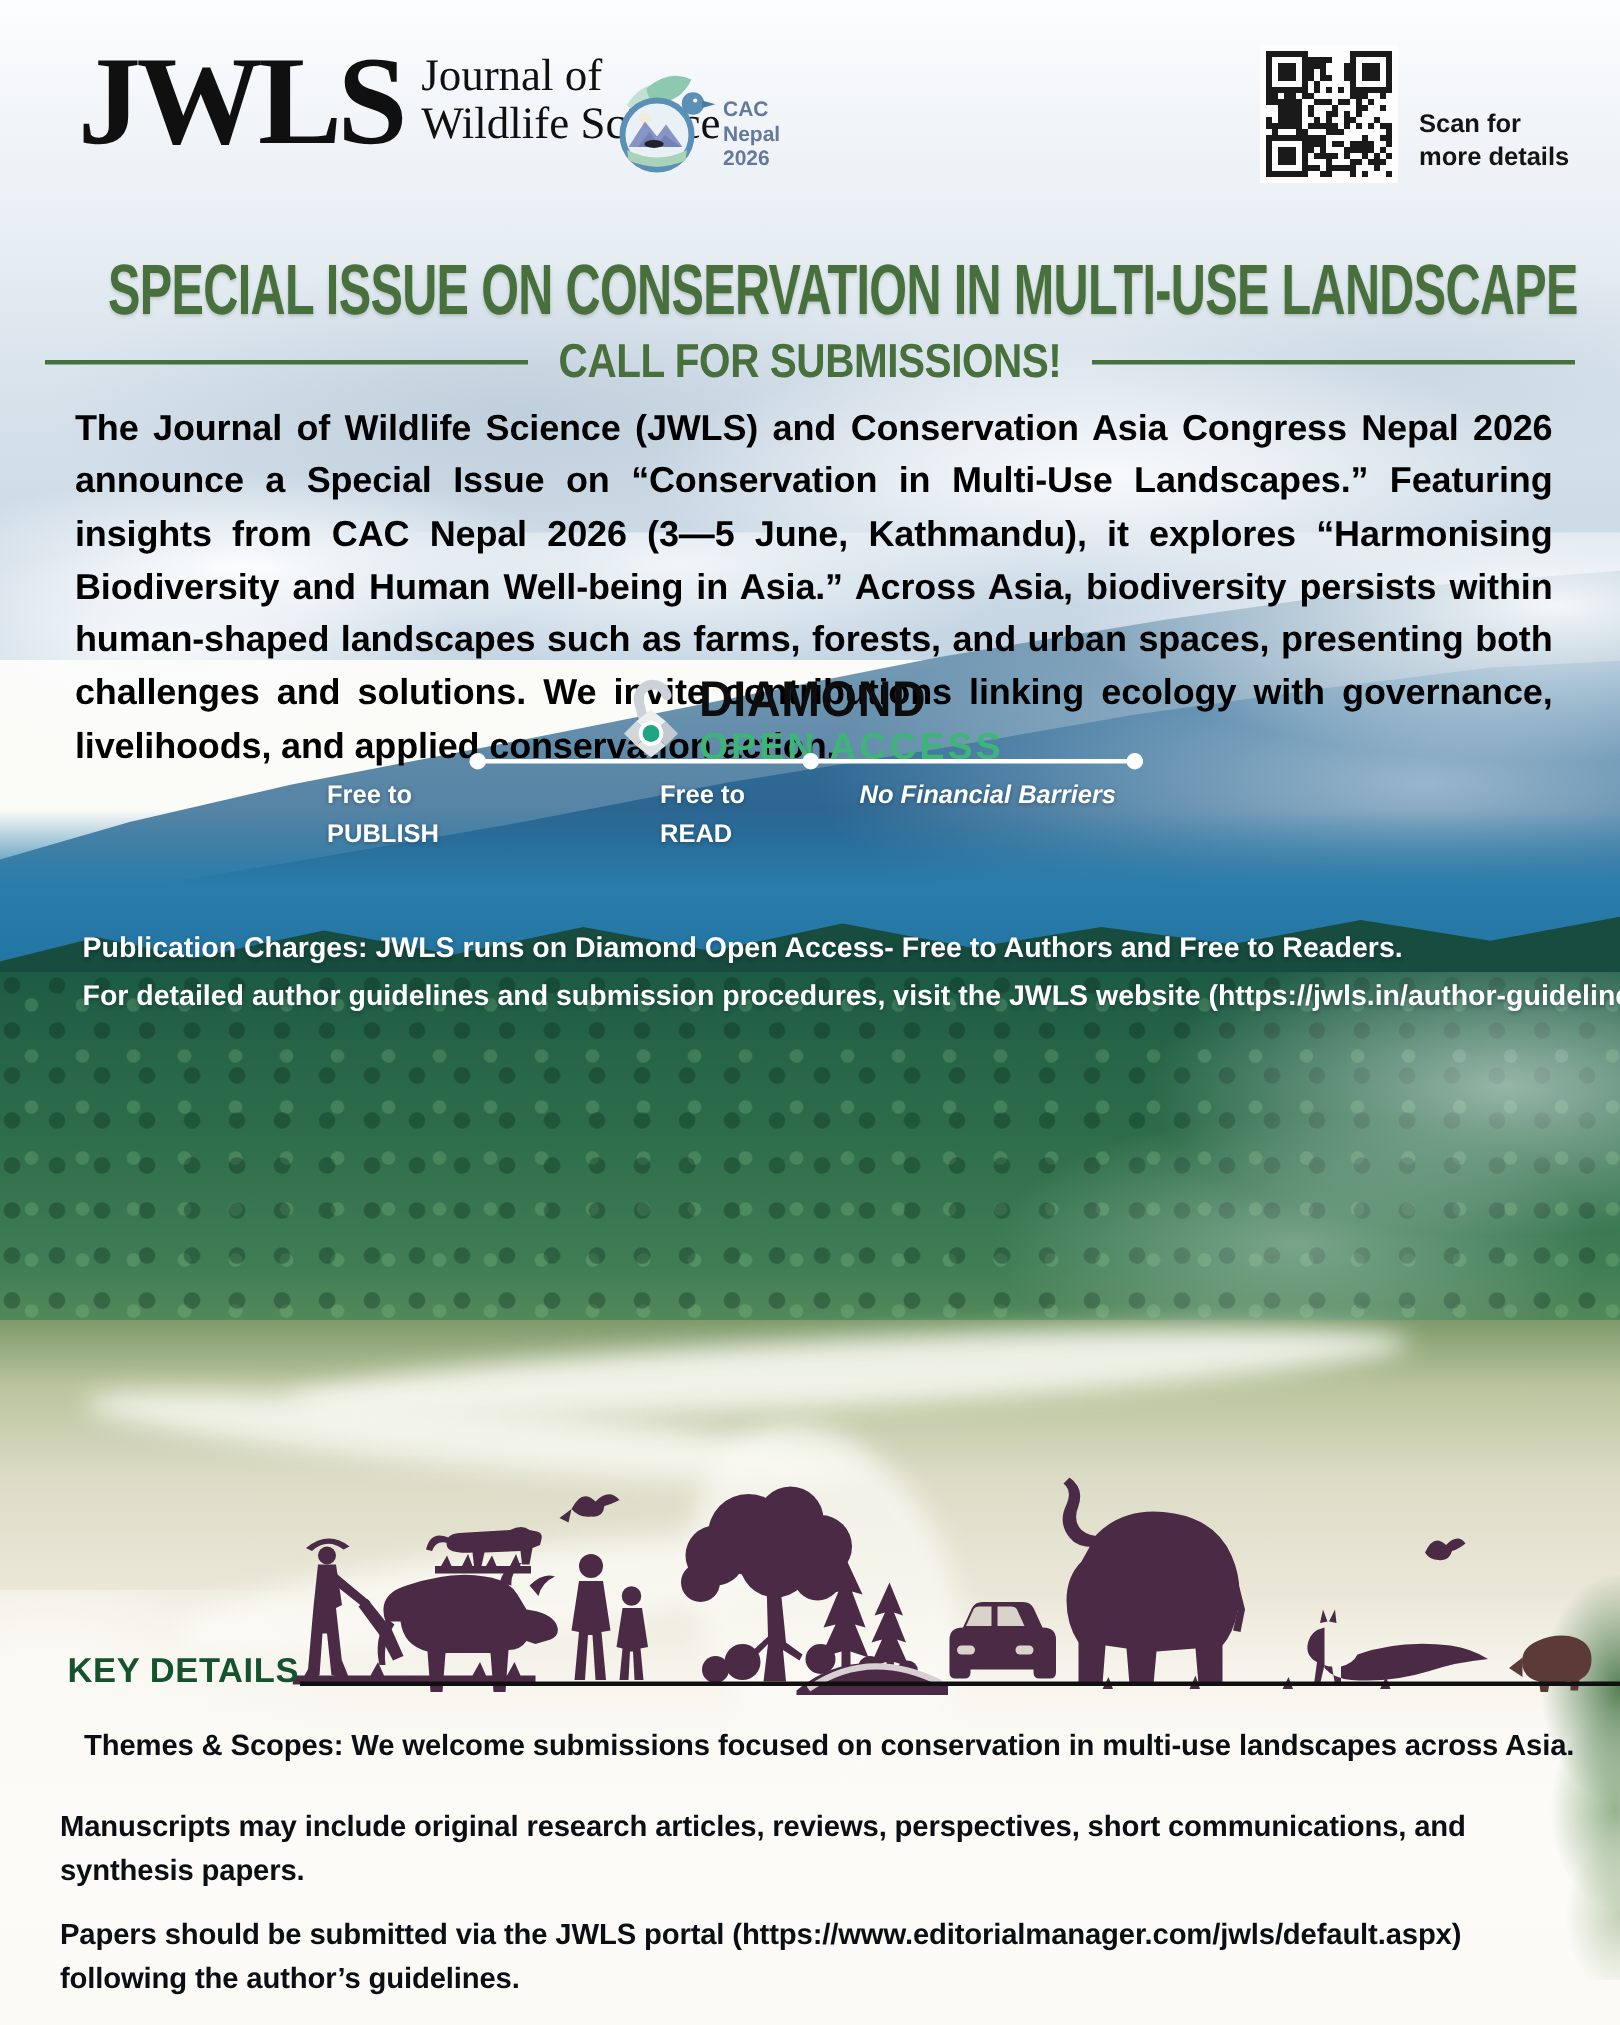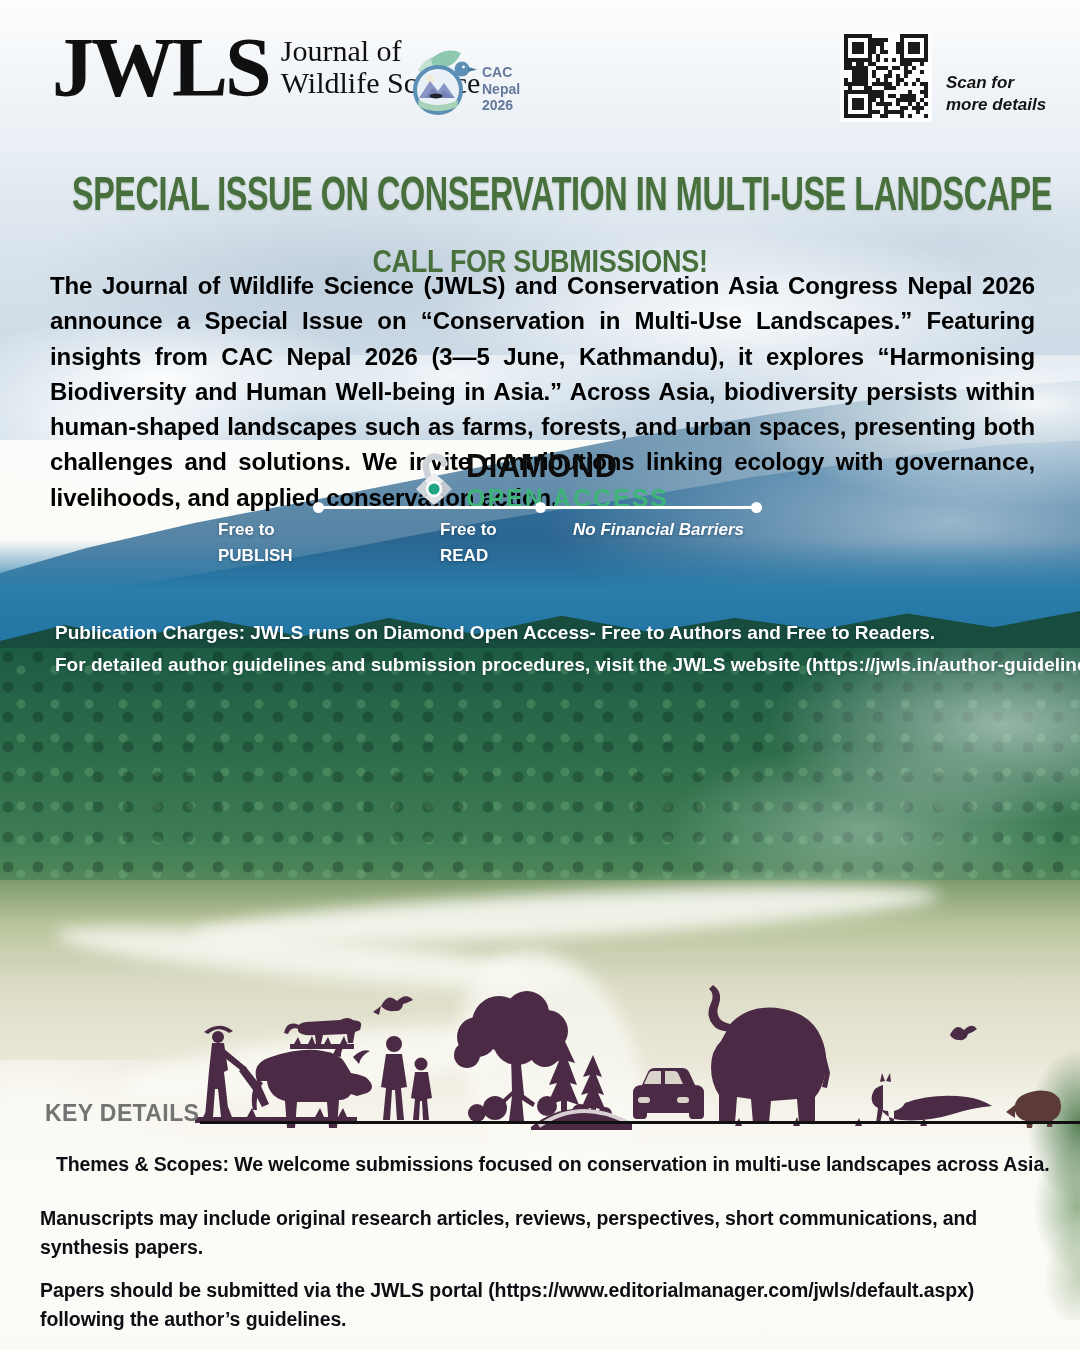--- a/index.html
+++ b/index.html
@@ -58,28 +58,28 @@
       radial-gradient(ellipse 62px 95px at 98% 58%, rgba(82,130,70,.6), transparent 70%),
       radial-gradient(ellipse 52px 75px at 100% 84%, rgba(104,142,82,.38), transparent 70%);}
 
   
   #journal-logo{position:absolute;top:34px;left:52px;display:flex;align-items:flex-end;color:#101010;}
   #jwls-abbrev{font-family:"Liberation Serif",serif;font-weight:bold;font-size:84px;line-height:.82;letter-spacing:-3px;}
   #jwls-name{font-family:"Liberation Serif",serif;font-size:30px;line-height:1.06;margin-left:12px;padding-bottom:4px;}
   #cac-logo{position:absolute;top:42px;left:400px;display:flex;}
   #cac-text{font-size:14px;font-weight:bold;color:#64799c;line-height:1.18;margin-left:4px;margin-top:22px;}
   #qr-block{position:absolute;top:30px;left:840px;display:flex;}
-  #qr-caption{font-size:17px;font-weight:bold;color:#141414;line-height:1.28;margin-left:14px;margin-top:42px;font-style:italic;}
+  #qr-caption{font-size:17px;font-weight:bold;color:#141414;line-height:1.28;margin-left:14px;margin-top:42px;}
 
   
   #title{position:absolute;top:166px;left:20px;width:1040px;text-align:center;color:#48703c;
          font-weight:bold;font-size:36px;white-space:nowrap;letter-spacing:-.5px;
          transform:scaleX(.9) scaleY(1.32);transform-origin:center top;
          text-shadow:0 1px 2px rgba(45,70,45,.22);}
-  #subtitle-row{position:absolute;top:226px;left:30px;width:1020px;display:flex;align-items:center;gap:20px;color:#48703c;flex-direction:column;}
+  #subtitle-row{position:absolute;top:226px;left:30px;width:1020px;display:flex;align-items:center;gap:20px;color:#48703c;}
   .subtitle-rule{flex:1;height:3px;background:#48703c;}
   #subtitle{font-size:27px;font-weight:bold;white-space:nowrap;letter-spacing:-.3px;
             transform:scaleY(1.18);transform-origin:center;}
 
   #intro{position:absolute;top:268px;left:50px;width:985px;font-size:24px;font-weight:bold;
          color:#000000;line-height:1.47;text-align:justify;letter-spacing:-.1px;}
 
   
   #oa{position:absolute;top:447px;left:0;width:100%;display:flex;justify-content:center;align-items:flex-start;gap:9px;}
   #oa-text{display:flex;flex-direction:column;}
@@ -93,21 +93,21 @@
   #pt1{top:517px;left:218px;width:200px;}
   #pt2{top:517px;left:440px;width:200px;}
   #pt3{top:517px;left:573px;width:340px;font-style:italic;}
 
   #charges{position:absolute;top:617px;left:55px;width:1000px;font-size:19px;font-weight:bold;line-height:1.7;white-space:nowrap;}
 
   
   #silhouettes{position:absolute;top:985px;left:195px;width:885px;height:145px;}
 
   
-  #kd-heading{position:absolute;top:1100px;left:45px;font-size:23px;font-weight:bold;color:#737373;letter-spacing:.4px;}
+  #kd-heading{position:absolute;top:1100px;left:45px;font-size:23px;font-weight:bold;color:#14532d;letter-spacing:.4px;}
   #kd-rule{position:absolute;top:1121px;left:200px;width:880px;height:3px;background:#101010;}
   .kd-item{position:absolute;left:40px;width:1005px;font-size:19.5px;font-weight:bold;color:#0b0e12;line-height:1.5;letter-spacing:-.1px;}
   #kd-item-0{top:1150px;margin-left:16px;}
   #kd-item-1{top:1204px;}
   #kd-item-2{top:1276px;}
 </style>
 </head>
 <body>
 
 <div class="poster">

